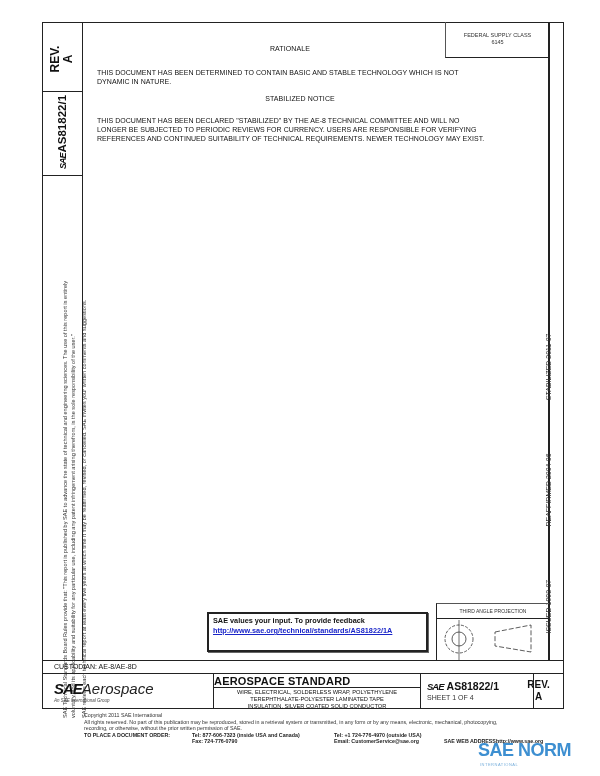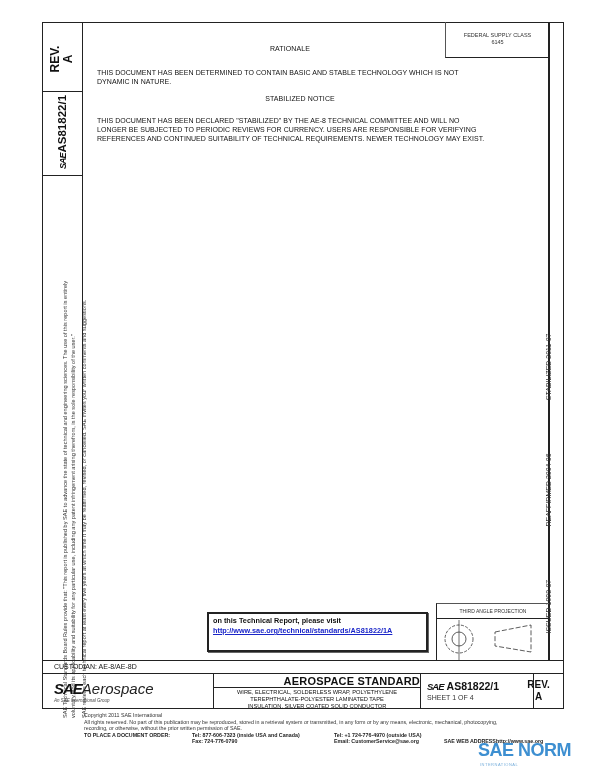--- a/index.html
+++ b/index.html
@@ -43,21 +43,21 @@
   .custodian { position: absolute; left: 42px; top: 660px; width: 522px; height: 14px; border-top: 1.5px solid #222; border-bottom: 1.5px solid #222; font-size: 7px; padding-left: 12px; line-height: 12px; }
 
   
   .tb-logo { position: absolute; left: 42px; top: 674px; width: 172px; height: 35px; border-right: 1.5px solid #222; }
   .sae-logo { position: absolute; left: 12px; top: 6px; font-size: 15px; white-space: nowrap; }
   .sae-logo .sae { font-weight: bold; font-style: italic; letter-spacing: -1px; }
   .sae-logo .aero { font-style: italic; font-weight: normal; color: #222; margin-top: 16px; }
   .sae-sub { position: absolute; left: 12px; top: 24px; font-size: 4.5px; font-style: italic; color: #444; }
 
   .tb-title { position: absolute; left: 214px; top: 674px; width: 206px; height: 35px; }
-  .tb-title-head { height: 14px; border-bottom: 1.5px solid #222; text-align: right; font-weight: bold; font-size: 11px; line-height: 14px; letter-spacing: 0.2px; }
+  .tb-title-head { height: 14px; border-bottom: 1.5px solid #222; text-align: left; font-weight: bold; font-size: 11px; line-height: 14px; letter-spacing: 0.2px; }
   .tb-title-desc { font-size: 5.7px; text-align: center; line-height: 6.8px; padding-top: 1px; }
 
   .tb-doc { position: absolute; left: 420px; top: 674px; width: 114px; height: 35px; border-left: 1.5px solid #222; border-right: 1.5px solid #222; padding-left: 6px; }
   .tb-docnum { font-size: 10.5px; font-weight: bold; margin-top: 6px; white-space: nowrap; }
   .tb-docnum .mini-sae { font-style: italic; font-size: 9.5px; letter-spacing: -1px; margin-right: 3px; }
   .tb-sheet { font-size: 7px; margin-top: 2px; color: #333; }
 
   .tb-rev { position: absolute; left: 513px; top: 674px; width: 51px; height: 35px; text-align: center; font-size: 10px; font-weight: bold; line-height: 12px; padding-top: 5px; }
 
   
@@ -115,21 +115,21 @@
 </div>
 
 <div class="section-title" style="left:220px; top:95px; width:160px;">STABILIZED NOTICE</div>
 <div class="para" style="top:116px;">
   <div>THIS DOCUMENT HAS BEEN DECLARED "STABILIZED" BY THE AE-8 TECHNICAL COMMITTEE AND WILL NO</div>
   <div>LONGER BE SUBJECTED TO PERIODIC REVIEWS FOR CURRENCY.  USERS ARE RESPONSIBLE FOR VERIFYING</div>
   <div>REFERENCES AND CONTINUED SUITABILITY OF TECHNICAL REQUIREMENTS.  NEWER TECHNOLOGY MAY EXIST.</div>
 </div>
 
 <div class="feedback">
-  <div>on this Technical Report, please visit</div>
+  <div>SAE values your input. To provide feedback</div>
   <a href="#">http://www.sae.org/technical/standards/AS81822/1A</a>
 </div>
 
 <div class="proj-box">
   <div class="proj-label">THIRD ANGLE PROJECTION</div>
   <svg width="111" height="41" viewBox="0 0 111 41">
     <circle cx="22" cy="20" r="14" fill="none" stroke="#333" stroke-width="0.8" stroke-dasharray="3,1.5"></circle>
     <circle cx="22" cy="20" r="7" fill="none" stroke="#333" stroke-width="0.8"></circle>
     <line x1="22" y1="1" x2="22" y2="41" stroke="#333" stroke-width="0.7"></line>
     <polygon points="58,13 94,6 94,33 58,27" fill="none" stroke="#333" stroke-width="0.8" stroke-dasharray="5,2"></polygon>

